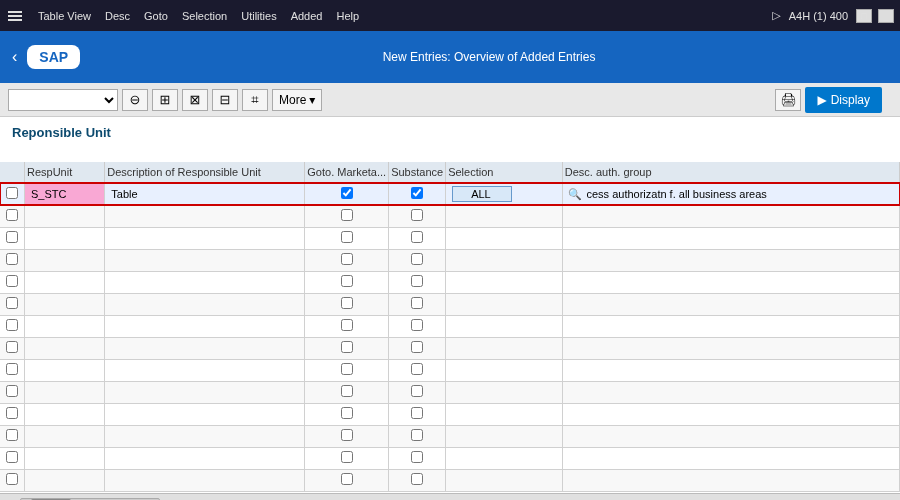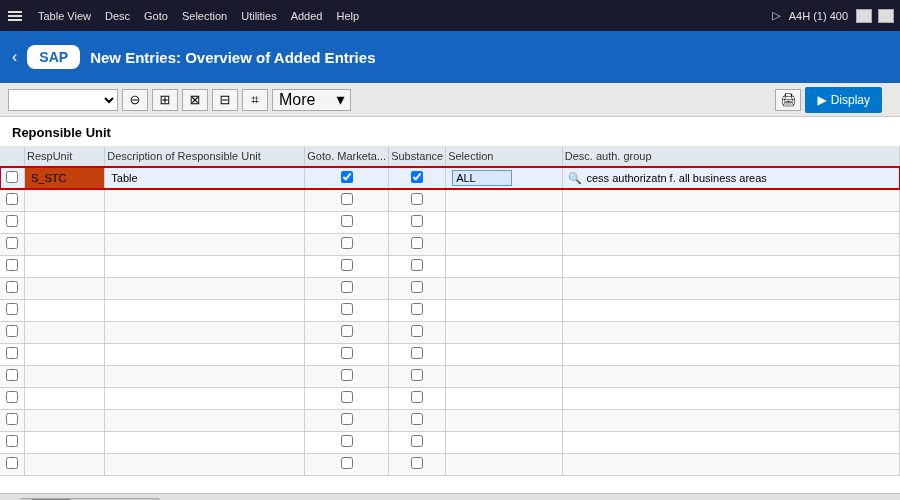--- a/index.html
+++ b/index.html
@@ -41,23 +41,24 @@
       background: white;
       border-radius: 8px;
       padding: 4px 12px;
       font-weight: bold;
       font-size: 14px;
       color: #1565c0;
       margin-right: 10px;
     }
     .header-title {
       color: white;
-      font-size: 15px;
-      font-weight: bold;
+      font-size: 12px;
+      font-weight: normal;
       flex: 1;
+      text-align: center;
     }
 
     
     .toolbar {
       background: #e8e8e8;
       height: 34px;
       display: flex;
       align-items: center;
       padding: 0 8px;
       gap: 4px;
@@ -83,22 +84,22 @@
       font-size: 13px;
     }
     .toolbar .more-btn {
       height: 22px;
       border: 1px solid #aaa;
       background: #f5f5f5;
       cursor: pointer;
       display: flex;
       align-items: center;
       padding: 0 6px;
-      gap: 21px;
-      font-size: 16px;
+      gap: 3px;
+      font-size: 12px;
     }
     .toolbar .spacer { flex: 1; }
     .toolbar .print-btn {
       width: 26px;
       height: 22px;
       border: 1px solid #aaa;
       background: #f5f5f5;
       cursor: pointer;
       display: flex;
       align-items: center;
@@ -123,22 +124,22 @@
     .content {
       background: white;
       margin: 0;
       padding: 8px 0 0 0;
       height: calc(500px - 22px - 52px - 34px - 16px);
       overflow: hidden;
     }
     .section-title {
       font-size: 13px;
       font-weight: bold;
-      padding: 0 12px 6px 12px;
-      color: #000000;
+      padding: 0 12px 22px 12px;
+      color: #0c4a6e;
     }
 
     
     .table-container {
       overflow: auto;
       height: calc(100% - 30px);
     }
     table {
       border-collapse: collapse;
       width: 100%;
@@ -173,21 +174,21 @@
     .checkbox-cell input[type="checkbox"] {
       width: 12px;
       height: 12px;
       cursor: pointer;
     }
     .auth-group-input {
       border: 1px solid #6699cc;
       background: #d8e8f8;
       width: 60px;
       font-size: 11px;
-      padding: 1px 3px;
+      padding: 1px 18px;
     }
 
     
     .bottom-bar {
       height: 16px;
       background: #e0e0e0;
       border-top: 1px solid #bbb;
       display: flex;
       align-items: center;
       padding: 0 4px;
@@ -292,21 +293,21 @@
           <th style="width:200px;">Description of Responsible Unit</th>
           <th>Goto. Marketa...</th>
           <th>Substance</th>
           <th>Selection</th>
           <th>Desc. auth. group</th>
         </tr>
       </thead>
       <tbody id="table-body">
       <tr style="outline: rgb(204, 0, 0) solid 2px; outline-offset: -1px; background: rgb(232, 240, 254);">
             <td class="checkbox-cell"><input type="checkbox" style=""></td>
-            <td style="background: #c2410c;">S_STC</td>
+            <td style="background: #f9a8d4;">S_STC</td>
             <td style="background: rgb(232, 240, 254);">Table</td>
             <td class="checkbox-cell" style="background: rgb(232, 240, 254);"><input type="checkbox" checked="" style=""></td>
             <td class="checkbox-cell" style="background: rgb(232, 240, 254);"><input type="checkbox" checked="" style=""></td>
             <td style="background: rgb(232, 240, 254);"><input type="text" class="auth-group-input" value="ALL" style=""></td>
             <td style="background: rgb(232, 240, 254);"><span style="cursor: pointer; margin-right: 4px;">🔍</span>cess authorizatn f. all business areas</td>
           </tr>
           <tr>
             <td class="checkbox-cell"><input type="checkbox" style=""></td>
             <td></td>
             <td></td>

